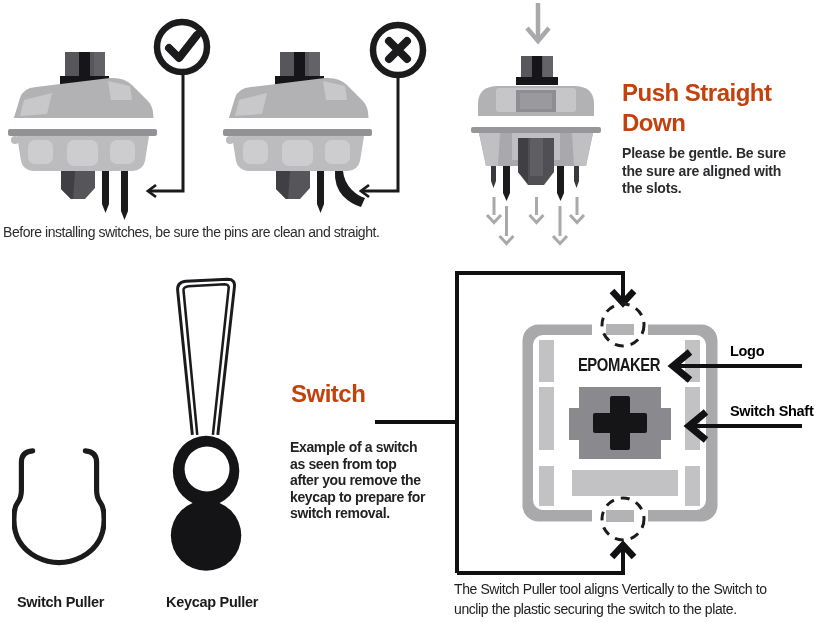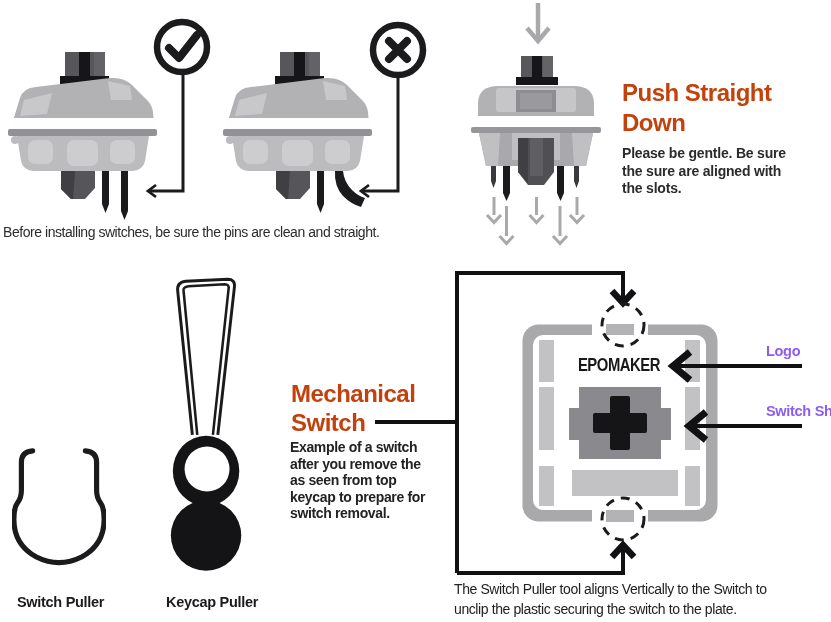--- a/index.html
+++ b/index.html
@@ -7,21 +7,21 @@
     position:relative;width:831px;height:622px;background:#fff;overflow:hidden;
     font-family:"Liberation Sans",sans-serif;color:#1d1d1f;
   }
   .abs{position:absolute;}
   .h1{font-size:24px;font-weight:700;line-height:29px;letter-spacing:-0.5px;color:#c2410c;white-space:nowrap;}
   .body-reg{font-size:14px;font-weight:700;line-height:17.5px;letter-spacing:-0.2px;color:#2b2b2d;white-space:nowrap;}
   .body-bold{font-size:14px;font-weight:700;line-height:16.6px;letter-spacing:-0.35px;color:#222224;white-space:nowrap;}
   .caption-reg{font-size:14px;font-weight:400;letter-spacing:-0.45px;color:#2b2b2d;white-space:nowrap;}
   .caption-bold{font-size:14px;font-weight:400;line-height:19.5px;letter-spacing:-0.4px;color:#222224;white-space:nowrap;}
   .tool-label{font-size:14.5px;font-weight:700;letter-spacing:-0.3px;color:#1b1b1d;white-space:nowrap;text-align:center;}
-  .callout-label{font-size:14.5px;font-weight:700;letter-spacing:-0.3px;color:#8b5cf6;white-space:nowrap;margin-left:36px;}
+  .callout-label{font-size:14.5px;font-weight:700;letter-spacing:-0.3px;color:#000000;white-space:nowrap;}
   svg{display:block;}
 </style>
 </head>
 <body>
 
 <div id="canvas">
 
   <svg class="abs" style="left:8px;top:48px" width="150" height="176" viewBox="0 0 150 176">
     <g>
       <rect x="57" y="4" width="40" height="26" fill="#57575b"></rect>
@@ -193,27 +193,26 @@
   <div class="abs body-reg" style="left:622px;top:145px">
     <div>Please be gentle. Be sure</div>
     <div>the sure are aligned with</div>
     <div>the slots.</div>
   </div>
 
   <div class="abs tool-label" style="left:17px;top:594px">Switch Puller</div>
   <div class="abs tool-label" style="left:166px;top:594px">Keycap Puller</div>
 
   <div class="abs h1" style="left:291px;top:380px;line-height:28.5px">
-    <div>Mechanical</div>
     <div>Switch</div>
   </div>
   <div class="abs body-bold" style="left:290px;top:439px">
     <div>Example of a switch</div>
+    <div>as seen from top</div>
     <div>after you remove the</div>
-    <div>as seen from top</div>
     <div>keycap to prepare for</div>
     <div>switch removal.</div>
   </div>
 
   <div class="abs callout-label" style="left:730px;top:343px">Logo</div>
   <div class="abs callout-label" style="left:730px;top:403px">Switch Shaft</div>
 
   <div class="abs caption-bold" style="left:454px;top:580px">
     <div>The Switch Puller tool aligns Vertically to the Switch to</div>
     <div>unclip the plastic securing the switch to the plate.</div>

